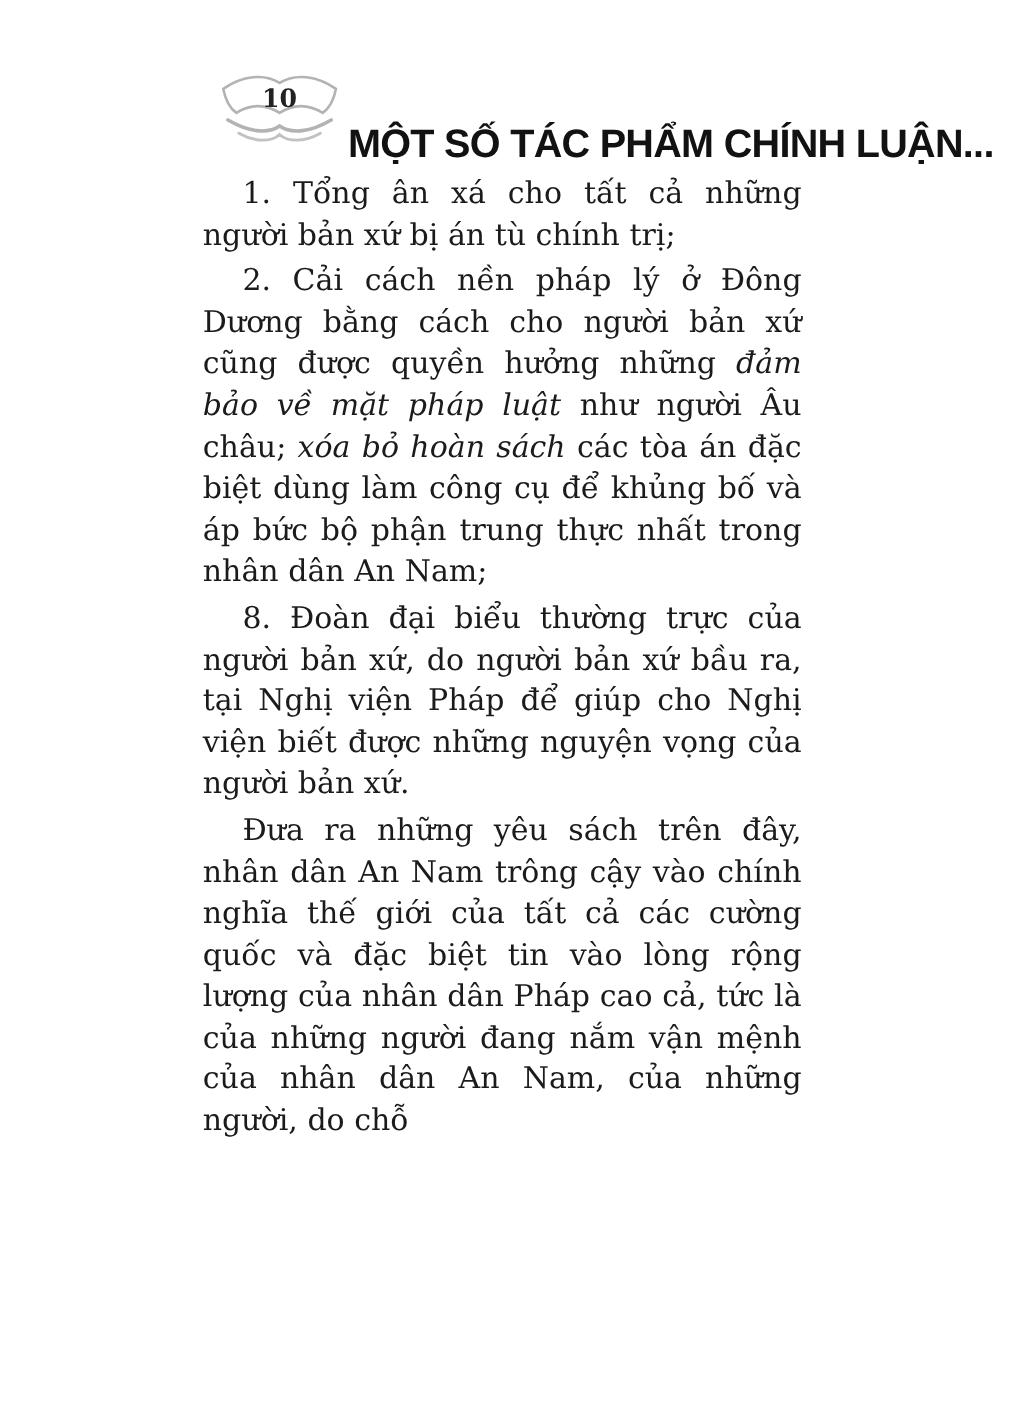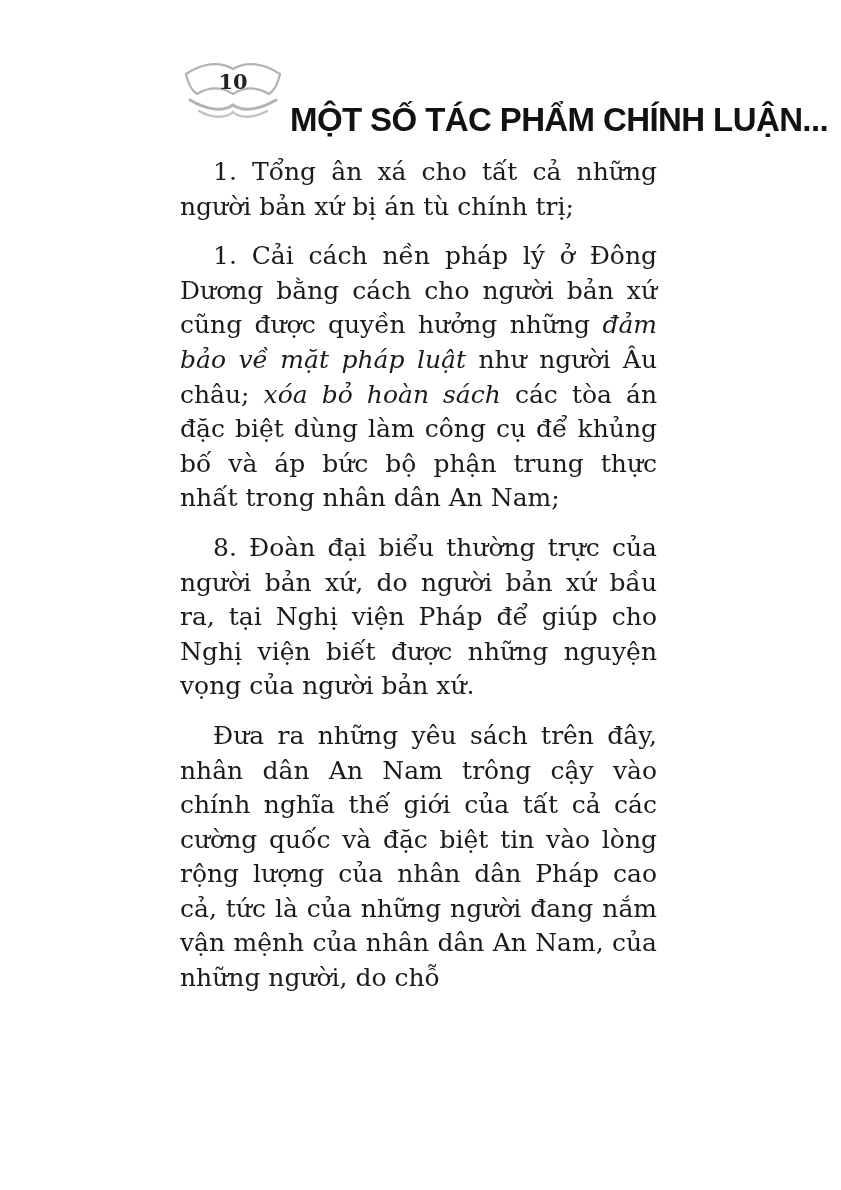--- a/index.html
+++ b/index.html
@@ -43,36 +43,36 @@
     position: absolute;
     left: 165px;
     top: 140px;
     width: 507px;
     font-family: "DejaVu Serif", serif;
     font-size: 25px;
     line-height: 34.6px;
     color: #1b1b1b;
     text-align: justify;
   }
-  .para { text-indent: 33px; margin: 15px; }
+  .para { text-indent: 33px; margin: 4px; }
   .em { font-style: italic; }
 </style>
 </head>
 <body>
 
 <div class="page">
   <div class="header">
     <svg class="book-icon" viewBox="0 0 112 64" xmlns="http://www.w3.org/2000/svg">
       <path d="M56 9 C43 1 25 3 9 14 C11 24 14 30 20 34 C33 26 45 27 56 34 C67 27 79 26 92 34 C98 30 101 24 103 14 C87 3 69 1 56 9 Z" fill="#ffffff" stroke="#b3b3b3" stroke-width="2.2" stroke-linejoin="round"></path>
       <path d="M13 40 C30 50 46 52 56 45 C66 52 82 50 99 40" fill="none" stroke="#b3b3b3" stroke-width="3" stroke-linecap="round"></path>
       <path d="M22 51 C36 59 50 58 56 52 C62 58 76 59 90 51" fill="none" stroke="#c2c2c2" stroke-width="2.4" stroke-linecap="round"></path>
       <text x="56" y="29" text-anchor="middle" class="page-number-svg">10</text>
     </svg>
     <div class="page-title">MỘT SỐ TÁC PHẨM CHÍNH LUẬN...</div>
   </div>
 
   <div class="body-text">
       <div class="para"><span>1. Tổng ân xá cho tất cả những người bản xứ bị án tù chính trị;</span></div>
-      <div class="para"><span>1. Cải cách nền pháp lý ở Đông Dương bằng cách cho người bản xứ cũng được quyền hưởng những </span><span class="em">đảm bảo về mặt pháp luật</span><span> như người Âu châu; </span><span class="em">xóa bỏ hoàn sách</span><span> các tòa án đặc biệt dùng làm công cụ để khủng bố và áp bức bộ phận trung thực nhất trong nhân dân An Nam;</span></div>
+      <div class="para"><span>2. Cải cách nền pháp lý ở Đông Dương bằng cách cho người bản xứ cũng được quyền hưởng những </span><span class="em">đảm bảo về mặt pháp luật</span><span> như người Âu châu; </span><span class="em">xóa bỏ hoàn sách</span><span> các tòa án đặc biệt dùng làm công cụ để khủng bố và áp bức bộ phận trung thực nhất trong nhân dân An Nam;</span></div>
       <div class="para"><span>8. Đoàn đại biểu thường trực của người bản xứ, do người bản xứ bầu ra, tại Nghị viện Pháp để giúp cho Nghị viện biết được những nguyện vọng của người bản xứ.</span></div>
       <div class="para"><span>Đưa ra những yêu sách trên đây, nhân dân An Nam trông cậy vào chính nghĩa thế giới của tất cả các cường quốc và đặc biệt tin vào lòng rộng lượng của nhân dân Pháp cao cả, tức là của những người đang nắm vận mệnh của nhân dân An Nam, của những người, do chỗ</span></div>
     </div>
 </div>
 
 </body></html>

